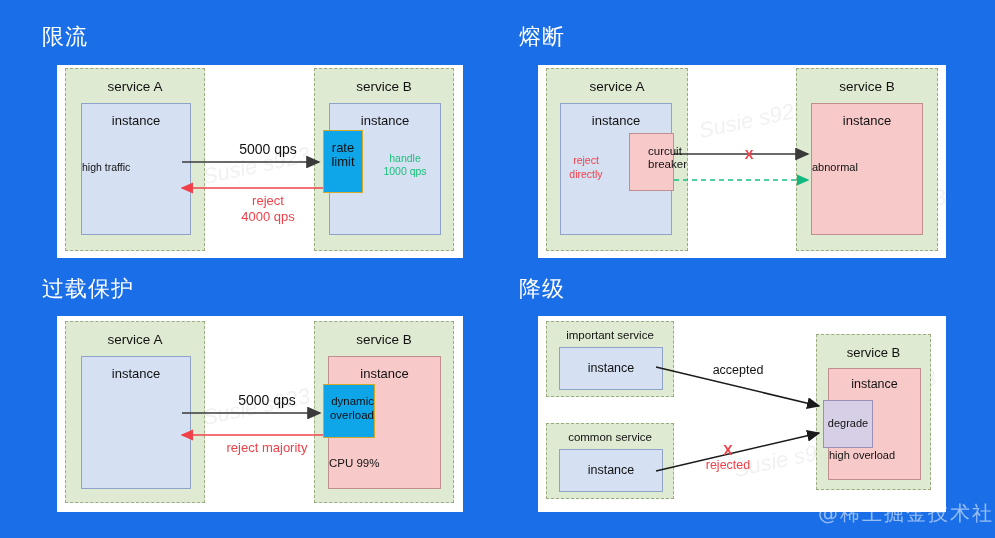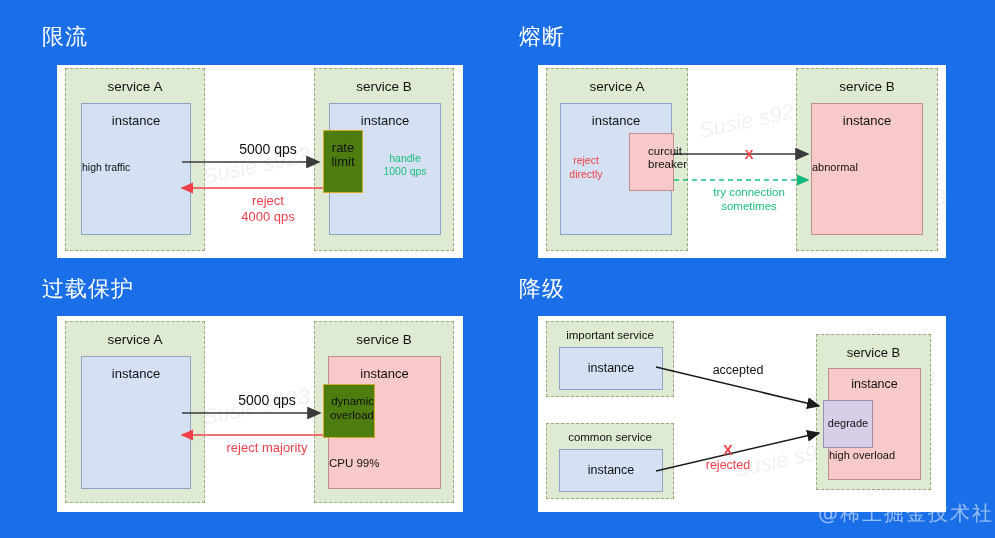--- a/index.html
+++ b/index.html
@@ -34,21 +34,21 @@
     left: 0; right: 0;
     text-align: center;
     color: #111;
     white-space: nowrap;
   }
 
   
   .box { position: absolute; box-sizing: border-box; }
   .box-blue { background: #d5e0f3; border: 1px solid #8fa3c8; }
   .box-red  { background: #f8c9c9; border: 1px solid #c08e8e; }
-  .box-yellow { background: #4d7c0f; border: 1px solid #d4a82a; }
+  .box-yellow { background: #0ea5e9; border: 1px solid #d4a82a; }
   .box-purple { background: #d6cfe6; border: 1px solid #9c8fb5; }
 
   .box-title {
     position: absolute; left: 0; right: 0; text-align: center;
     color: #111; white-space: nowrap;
   }
   .note { position: absolute; text-align: center; white-space: nowrap; }
   .note-red { color: #f0414a; }
   .note-green { color: #1bbf7a; }
   .note-black { color: #111; }
@@ -175,24 +175,20 @@
         <marker id="ar-green2" markerWidth="9" markerHeight="8" refX="8" refY="4" orient="auto">
           <path d="M0,0 L9,4 L0,8 z" fill="#11b981"></path>
         </marker>
       </defs>
       <line x1="136" y1="89" x2="270" y2="89" stroke="#3a3a3a" stroke-width="1.6" marker-end="url(#ar-dark2)"></line>
       <line x1="136" y1="115" x2="270" y2="115" stroke="#17bf86" stroke-width="1.4" stroke-dasharray="5 4" marker-end="url(#ar-green2)"></line>
     </svg>
 
     <div class="note note-red" style="left:156px; top:82px; width:110px; font-size:13px; font-weight:bold; z-index:6;">X</div>
 
-    <div class="note note-green" style="left:146px; top:120px; width:130px; font-size:11.5px; line-height:1.25;">
-      <div>try connection</div>
-      <div>sometimes</div>
-    </div>
   </div>
 
   <div class="panel-title" style="left:42px; top:274px;">过载保护</div>
 
   <div class="card" style="left:57px; top:316px; width:406px; height:196px;">
 
     <div class="wm-faint" style="left:145px; top:78px;">Susie s923</div>
     <div class="wm-faint" style="left:30px; top:148px;">Susie s923</div>
 
     <div class="svc" style="left:8px; top:5px; width:140px; height:182px;">

